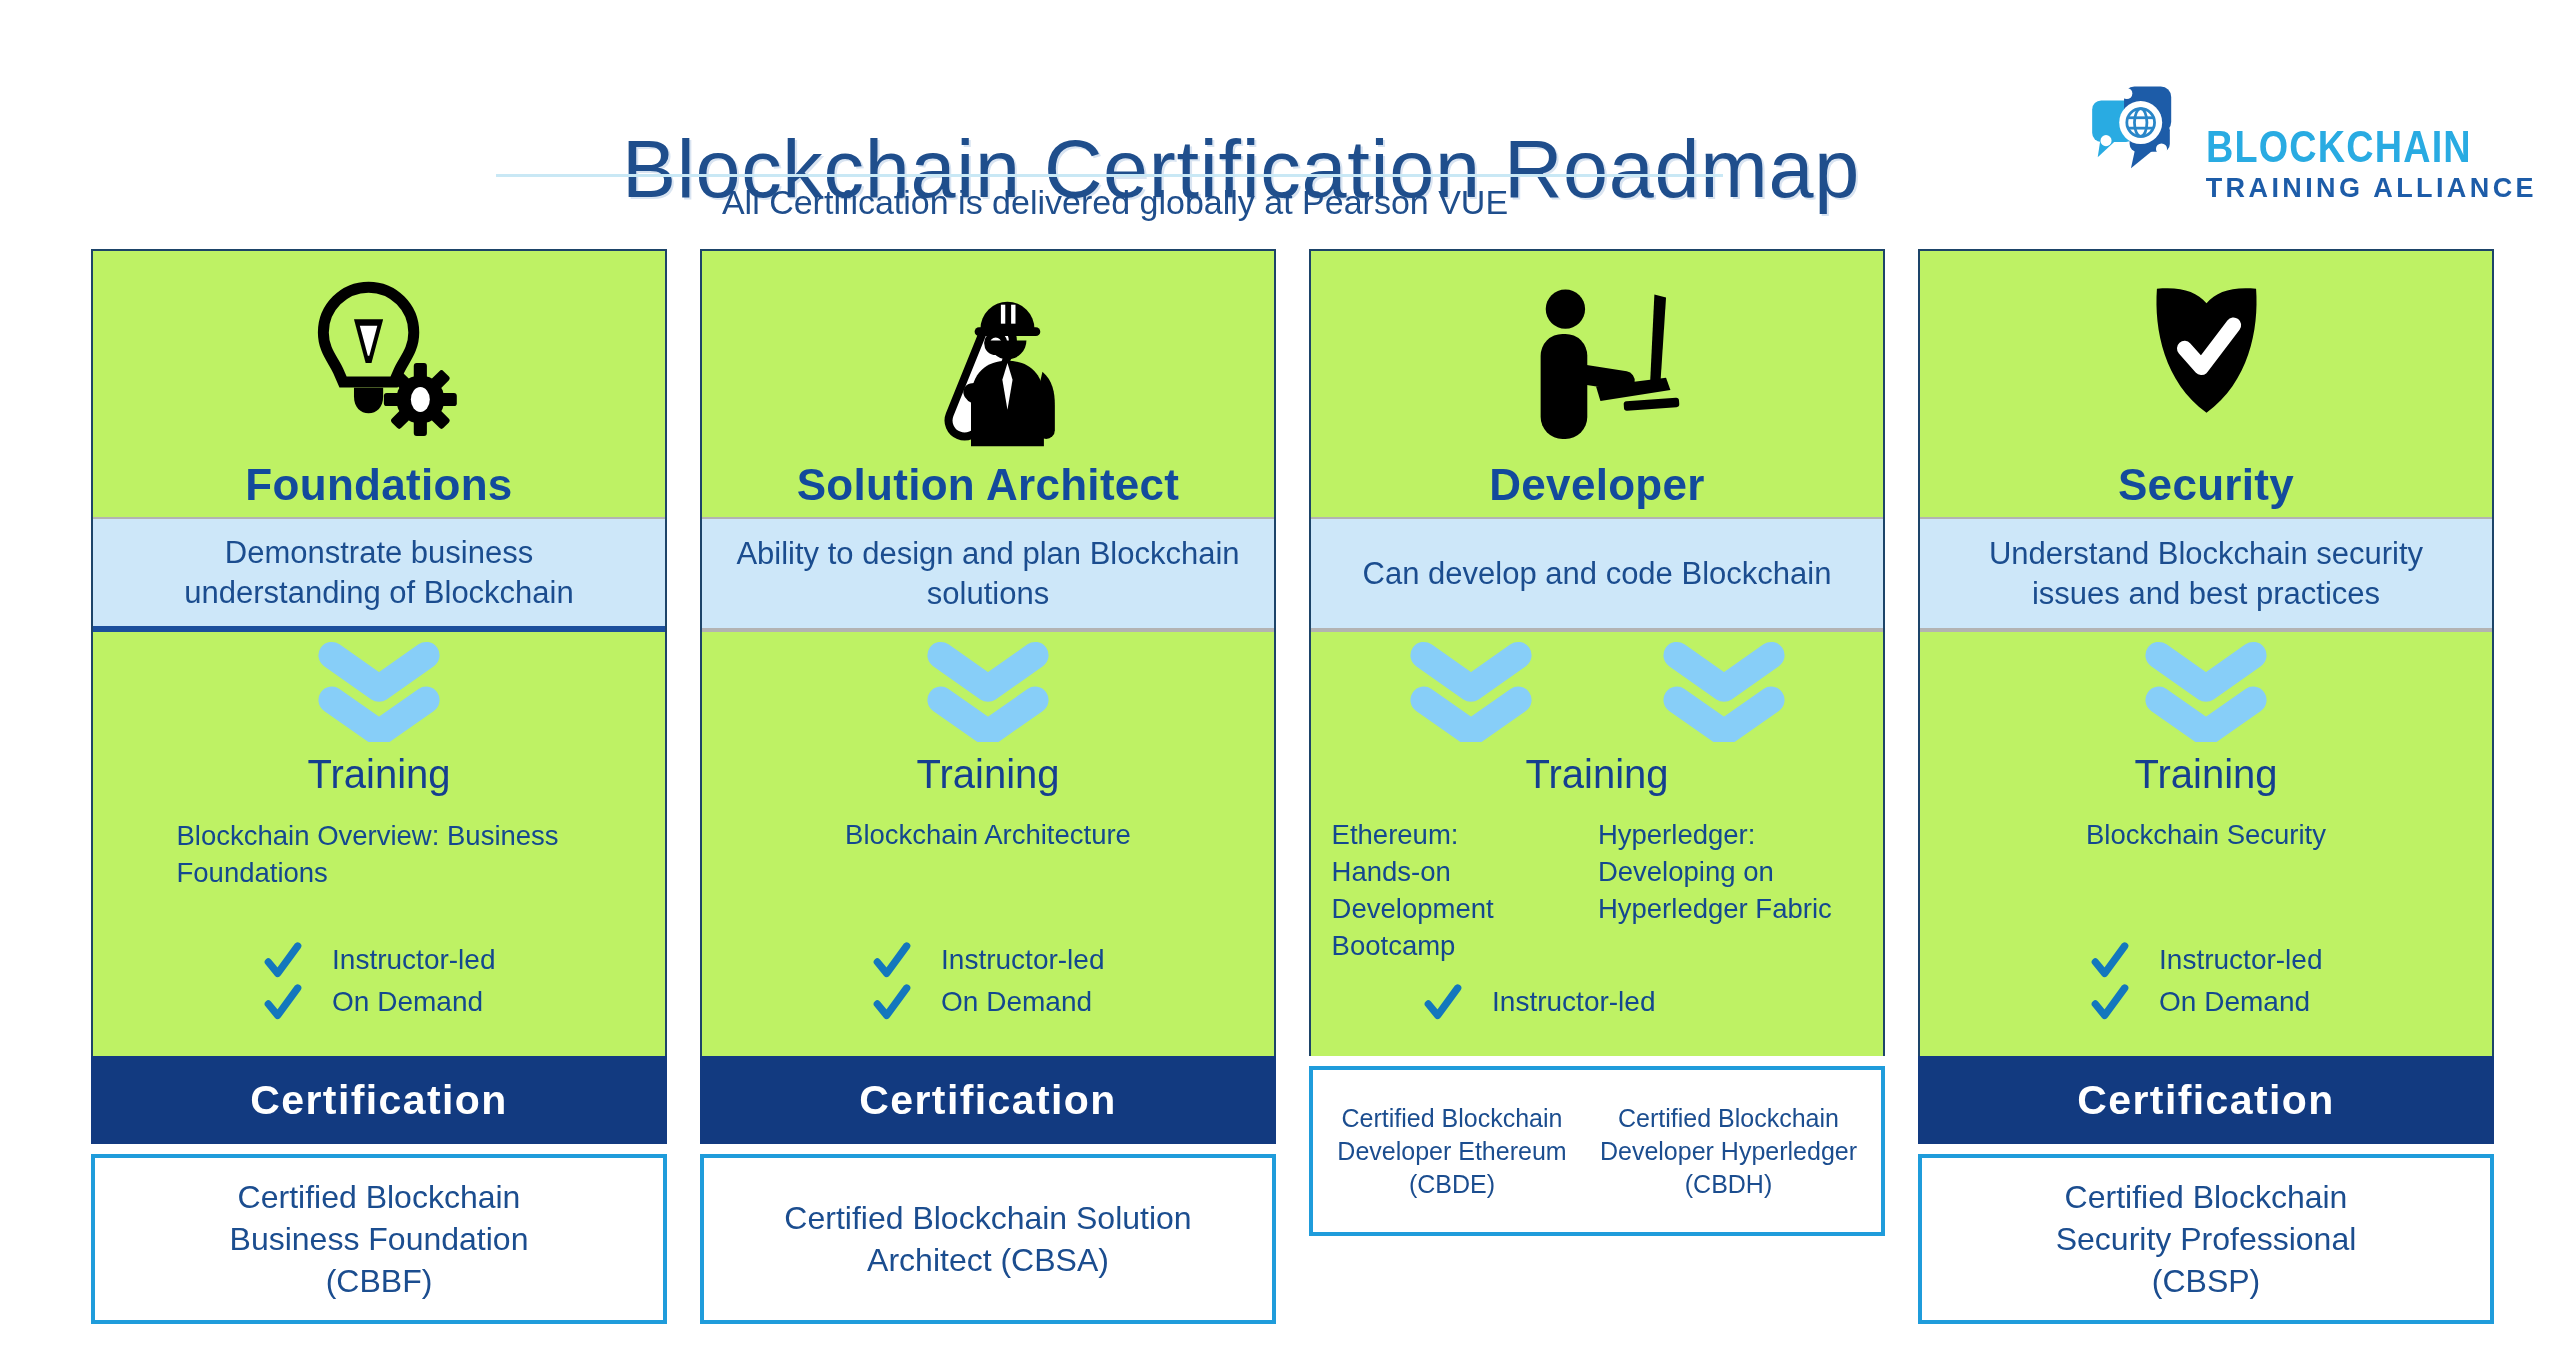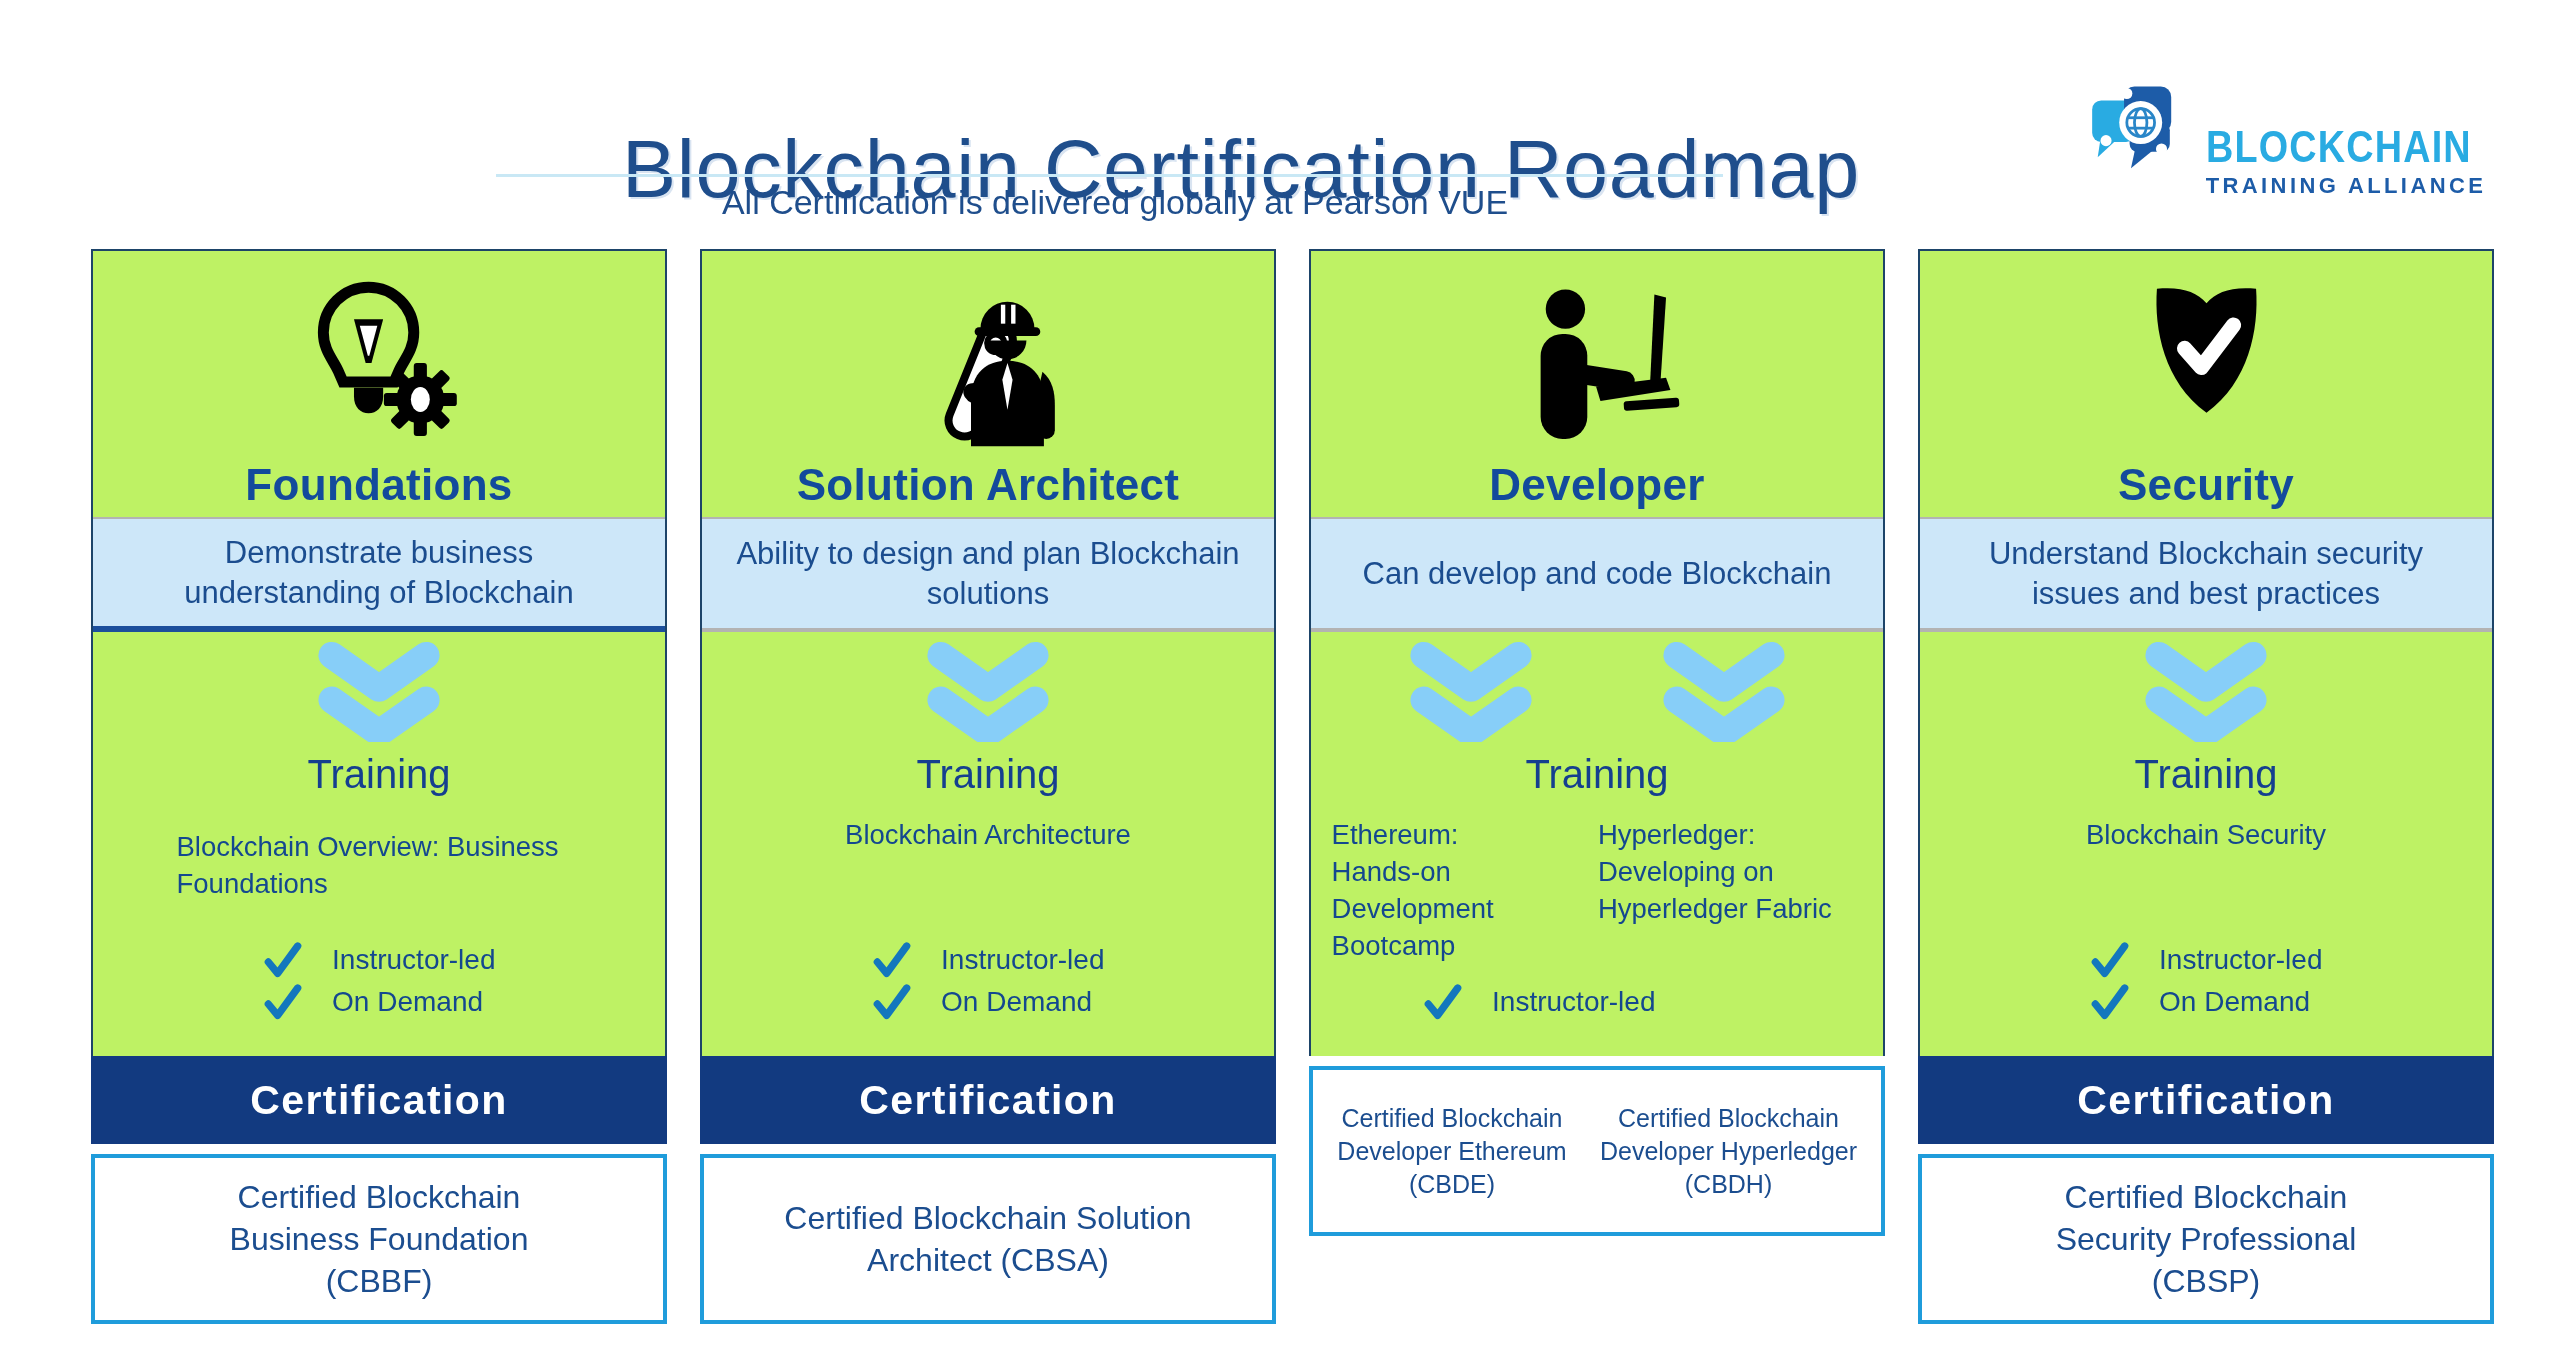--- a/index.html
+++ b/index.html
@@ -26,21 +26,21 @@
   }
   
   .logo{position:absolute;left:2088px;top:81px;display:flex;align-items:flex-start;}
   .logo-mark{width:104px;height:104px;flex:0 0 auto;}
   .logo-text{margin-left:13.7px;margin-top:43px;}
   .logo-line1{
     font-size:45px;font-weight:bold;color:var(--logo-light);letter-spacing:1.4px;
     transform:scaleX(.84);transform-origin:left;white-space:nowrap;line-height:1;
   }
   .logo-line2{
-    font-size:22px;font-weight:bold;color:var(--logo-dark);letter-spacing:3.4px;
+    font-size:27px;font-weight:bold;color:var(--logo-dark);letter-spacing:3.4px;
     margin-top:6.2px;white-space:nowrap;line-height:1;
   }
   
   .columns{position:absolute;left:91px;top:249px;width:2404px;display:flex;gap:33px;}
   .column{width:576px;display:flex;flex-direction:column;}
   .top-box{
     height:807px;border:2.7px solid var(--box-border);border-bottom:none;
     display:flex;flex-direction:column;background:#bef264;
   }
   .icon-area{height:201px;display:flex;align-items:flex-end;justify-content:center;padding-top:9.6px;}
@@ -53,21 +53,21 @@
     background:var(--band-blue);border-top:2.7px solid var(--gray-line);border-bottom:4.1px solid var(--gray-line);
     height:115px;display:flex;align-items:center;justify-content:center;text-align:center;
     font-size:31px;line-height:1.28;color:#1b4d8f;padding:0 33px;
   }
   .column.navy-underline .desc-band{border-bottom:6.2px solid #1c4f9c;}
   .training-area{flex:1;display:flex;flex-direction:column;align-items:center;padding:8px 0 33px;}
   .chevrons{display:flex;gap:125px;height:102px;}
   .chevrons svg{width:128px;height:102px;}
   .training-title{font-size:40px;color:#153f8f;margin-top:9.6px;}
   .courses{margin-top:19px;width:100%;font-size:27.5px;line-height:1.35;color:#14488f;}
-  .courses.course-left .course{width:405px;margin:12px auto;text-align:left;}
+  .courses.course-left .course{width:405px;margin:1px auto;text-align:left;}
   .courses.course-center .course{text-align:center;}
   .courses.course-split{display:flex;justify-content:center;gap:48px;padding:0 20.6px;}
   .courses.course-split .course{text-align:left;}
   .courses.course-split .course:first-child{width:227px;}
   .courses.course-split .course:last-child{width:275px;}
   .checks{margin-top:auto;display:flex;flex-direction:column;}
   .column.checks-left .checks{transform:translateX(-58px);}
   .check-row{display:flex;align-items:center;font-size:28px;color:#14488f;height:43px;gap:20px;}
   .check-row + .check-row{margin-top:-1.4px;}
   .check-icon{width:40px;height:40px;margin-right:9.6px;display:inline-flex;}

